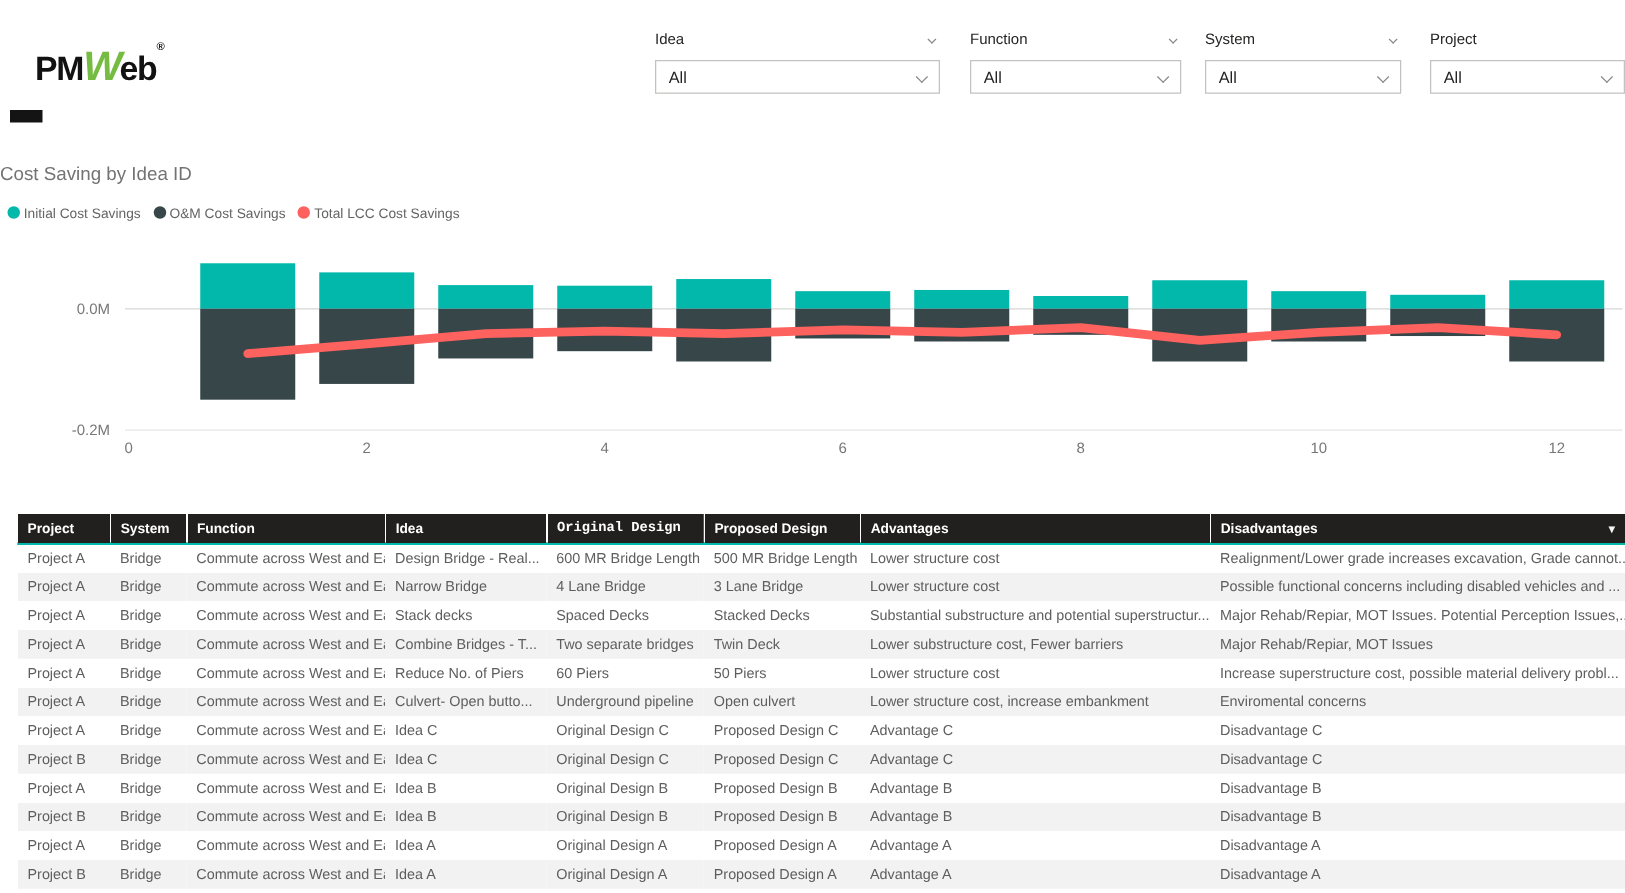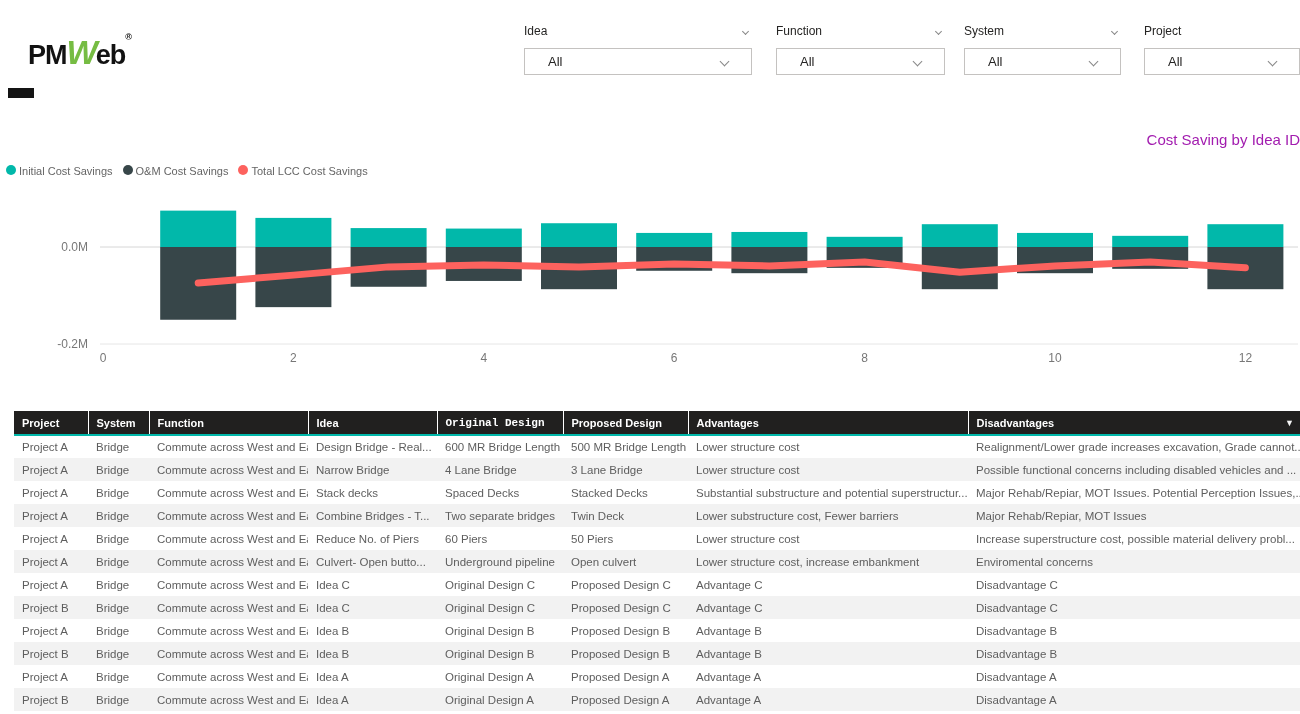--- a/index.html
+++ b/index.html
@@ -19,26 +19,26 @@
                 font-size:17.5px; line-height:26px; color:#666; }
 
   
   .slicer { position:absolute; top:22px; }
   .slicer-head { display:flex; align-items:center; justify-content:space-between; height:18px; }
   .slicer-label { font-size:12px; color:#252423; }
   .chev { width:7px; height:7px; border-right:1.4px solid #888; border-bottom:1.4px solid #888;
           transform:rotate(45deg); display:inline-block; }
   .chev.small { width:5px; height:5px; margin-right:4px; }
   .slicer-box { margin-top:8px; height:27px; border:1px solid #c4c2c0; background:#fff;
-                display:flex; align-items:center; justify-content:space-between; padding:0 23px; cursor:pointer;gap:28px; }
+                display:flex; align-items:center; justify-content:space-between; padding:0 10px; cursor:pointer;gap:28px; }
   .slicer-value { font-size:13px; color:#252423; }
 
   
-  .chart-title { position:absolute; left:0; top:131px; width:1300px; text-align:right;
-                 font-size:15px; color:#a21caf; }
+  .chart-title { position:absolute; left:0; top:131px; width:1300px; text-align:left;
+                 font-size:15px; color:#737373; }
   .legend { position:absolute; left:6px; top:165px; display:flex; align-items:center; }
   .legend-item { display:flex; margin-right:10px; }
   .legend-dot { width:10px; height:10px; border-radius:50%; margin-right:3px; }
   .legend-label { font-size:11px; color:#656565; }
   #chart-svg { position:absolute; left:0; top:185px; }
   .axis-label { fill:#777; font-size:12px; font-family:"Liberation Sans", sans-serif; }
 
   
   .grid-wrap { position:absolute; left:14px; top:411px; width:1286px; }
   table.grid { border-collapse:collapse; table-layout:fixed; width:1286px; }

